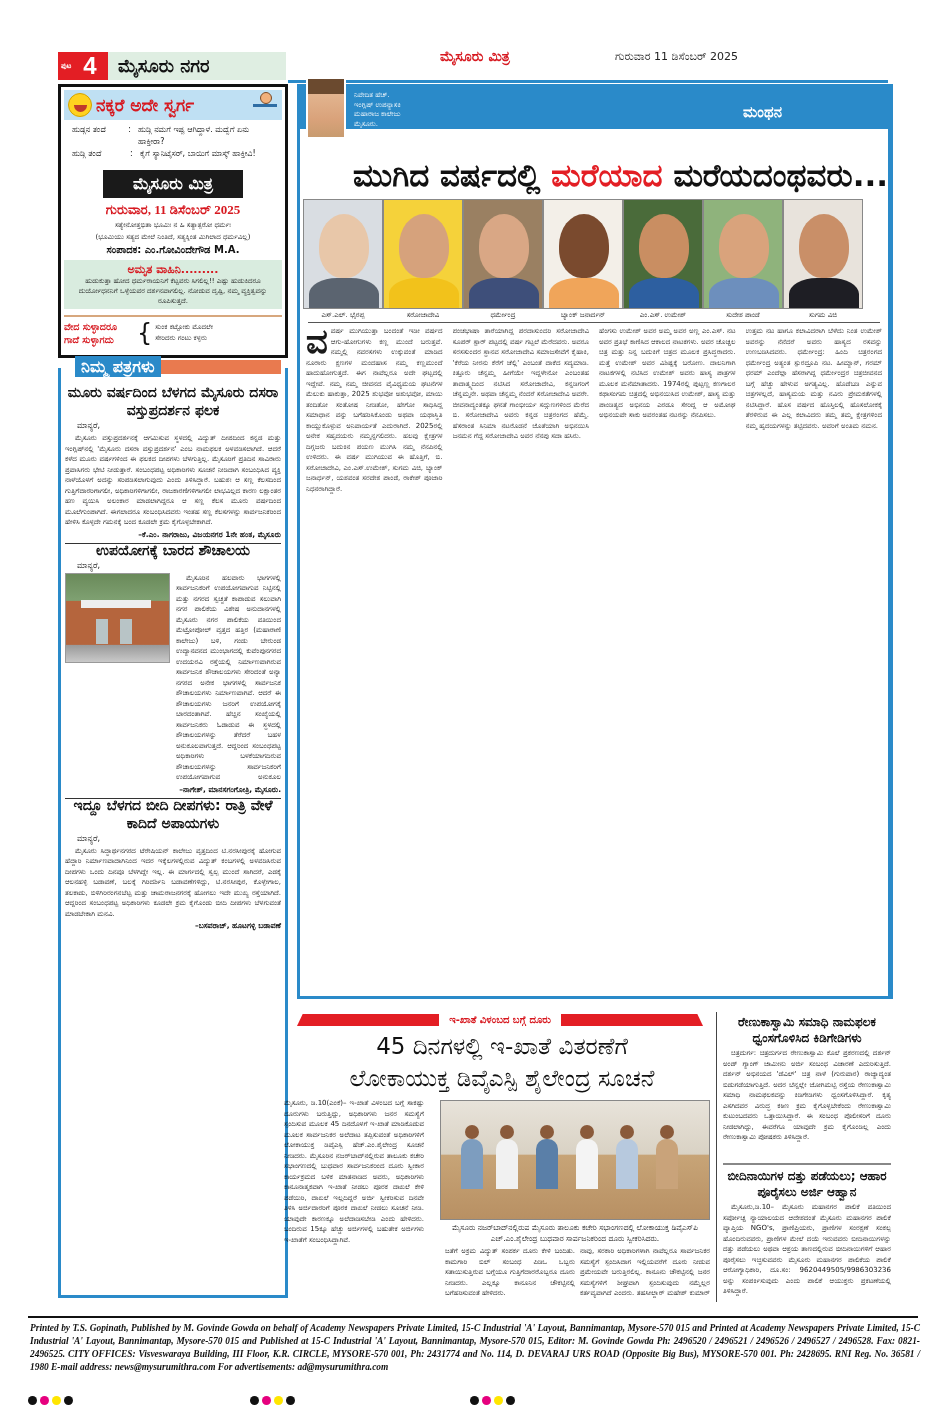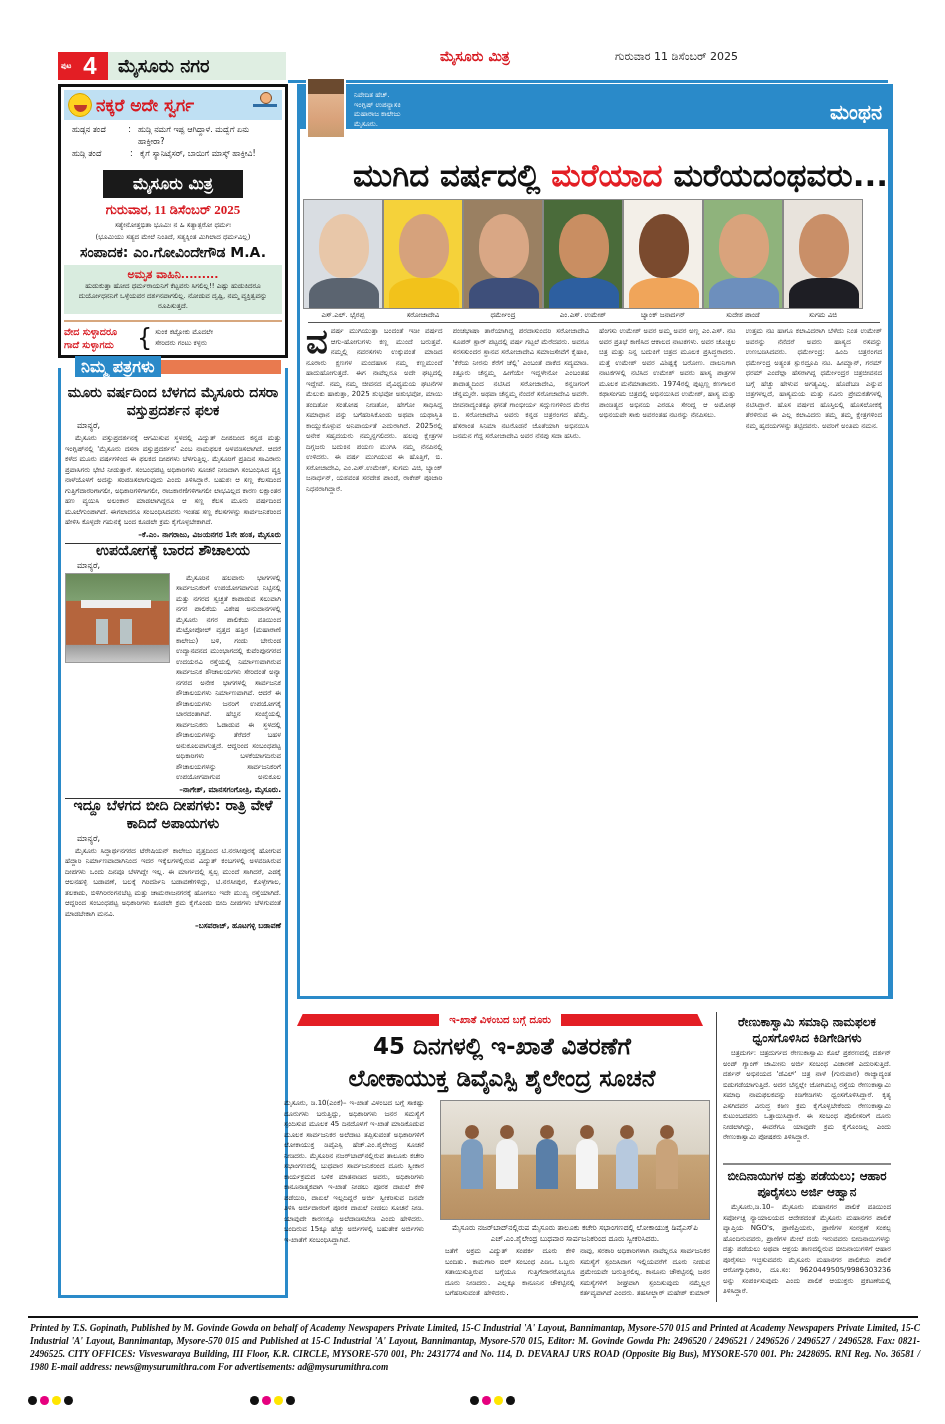--- a/index.html
+++ b/index.html
@@ -27,21 +27,21 @@
   .figure-icon { width: 26px; height: 26px; position: relative; }
   .figure-icon::before { content: ""; position: absolute; left: 8px; top: 0; width: 10px; height: 10px; border-radius: 50%; background: #f1b07b; border: 1px solid #7a4b28; }
   .figure-icon::after { content: ""; position: absolute; left: 1px; top: 12px; width: 24px; height: 3px; background: #2e6da4; }
   .joke-lines { font-size: 8px; line-height: 12px; padding: 4px 8px; }
   .joke-row { display: flex; }
   .joke-row .who { width: 58px; }
   .joke-row .sep { width: 10px; }
   .mm-logo { margin: 6px auto 4px; width: 140px; height: 28px; background: #1a1a1a; color: #fff; font-weight: bold; font-size: 16px; text-align: center; line-height: 28px; }
   .big-date { text-align: center; color: #d71920; font-weight: bold; font-size: 13px; font-family: "Liberation Serif", serif; }
   .motto { text-align: center; font-size: 7px; line-height: 10px; margin-top: 2px; }
-  .editor-line { text-align: center; font-size: 14px; font-weight: bold; margin-top: 2px; }
+  .editor-line { text-align: center; font-size: 10px; font-weight: bold; margin-top: 2px; }
   .amrita { margin-top: 4px; background: #d9ecdf; padding: 3px 4px; text-align: center; }
   .amrita-title { color: #d71920; font-weight: bold; font-size: 11px; }
   .amrita-text { font-size: 7px; line-height: 10px; }
   .veda-row { display: flex; align-items: center; margin-top: 6px; border-top: 2px solid #d7a77e; padding-top: 3px; }
   .veda-left { color: #d71920; font-weight: bold; font-size: 9.5px; line-height: 13px; width: 70px; }
   .brace { font-size: 24px; line-height: 24px; margin: 0 3px; }
   .veda-right { font-size: 7px; line-height: 11px; }
 
   .letters-box { top: 368px; height: 930px; border: 3px solid #2a8ac9; border-top: none; padding: 0 4px; }
   .letters-banner { margin-left: 10px; margin-top: 0; display: flex; align-items: center; position: relative; top: -12px; }
@@ -55,47 +55,47 @@
   .toilet-wrap { display: flex; gap: 6px; }
   .toilet-photo { width: 105px; height: 90px; flex-shrink: 0; background: linear-gradient(#6a8a5a 0%, #7fa172 30%, #b5653d 31%, #b5653d 80%, #9a9a9a 81%, #c9c9c9 100%); border: 1px solid #999; position: relative; }
   .toilet-photo::before { content: ""; position: absolute; left: 15px; top: 26px; width: 70px; height: 8px; background: #eee; }
   .toilet-photo::after { content: ""; position: absolute; left: 30px; top: 45px; width: 12px; height: 25px; background: #b8c4c6; box-shadow: 24px 0 0 #b8c4c6; }
 
   
   .feature { left: 297px; top: 84px; width: 594px; height: 915px; border: 3px solid #2a8ac9; }
   .feat-top { height: 42px; background: #2a8ac9; display: flex; align-items: center; padding: 2px 6px; }
   .author-photo { width: 40px; height: 62px; background: linear-gradient(#6b4a2f 0%, #6b4a2f 25%, #e2b48f 26%, #d9a27a 70%, #c89b6f 100%); border: 2px solid #fff; border-radius: 2px; }
   .author-info { color: #fff; font-size: 7px; line-height: 9.5px; margin-left: 8px; margin-top: 4px; }
-  .column-name { margin-left: auto; margin-top: 8px; color: #fff; font-weight: bold; font-size: 20px; }
+  .column-name { margin-left: auto; margin-right: 100px; margin-top: 8px; color: #fff; font-weight: bold; font-size: 15px; }
   .feat-headline { margin-top: 26px; padding-left: 10px; font-size: 31px; font-weight: bold; line-height: 40px; white-space: nowrap; text-align: right; }
   .feat-headline .red { color: #e31e24; }
   .portraits { display: flex; padding: 4px 3px 0; }
   .portrait { width: 80px; }
   .portrait .pic { height: 110px; border: 1px solid #888; position: relative; overflow: hidden; }
   .portrait .pic::before { content: ""; position: absolute; left: 15px; top: 14px; width: 50px; height: 64px; border-radius: 50% 50% 45% 45%; background: var(--skin); }
   .portrait .pic::after { content: ""; position: absolute; left: 5px; bottom: -10px; width: 70px; height: 40px; border-radius: 40% 40% 0 0; background: var(--cloth); }
   .portrait .cap { font-size: 7px; text-align: center; margin-top: 2px; }
   .feat-rule { border-top: 1px solid #555; margin: 3px 8px; }
   .feat-cols { display: flex; gap: 10px; padding: 0 6px; }
   .feat-col { flex: 1; font-size: 7px; line-height: 10.5px; text-align: justify; height: 640px; overflow: hidden; color: #1a1a1a; }
   .dropcap { float: left; font-size: 34px; line-height: 30px; font-weight: bold; margin-right: 3px; }
 
   
   .ek-banner { left: 297px; top: 1012px; width: 406px; height: 16px; display: flex; align-items: center; }
   .ek-banner .bar { flex: 1; height: 12px; background: #e31e24; }
   .ek-banner .bar.l { clip-path: polygon(4% 0, 100% 0, 100% 100%, 0 100%); }
   .ek-banner .bar.r { clip-path: polygon(0 0, 96% 0, 100% 100%, 0 100%); }
   .ek-banner .txt { color: #d71920; font-weight: bold; font-size: 10px; padding: 0 10px; white-space: nowrap; }
-  .ek-head { left: 297px; top: 1030px; width: 410px; text-align: center; font-weight: bold; font-size: 23px; line-height: 32px; }
+  .ek-head { left: 297px; top: 1030px; width: 410px; text-align: center; font-weight: normal; font-size: 23px; line-height: 32px; }
   .ek-body1 { left: 284px; top: 1098px; width: 140px; font-size: 7px; line-height: 10.5px; text-align: justify; height: 200px; overflow: hidden; }
   .ek-photo { left: 440px; top: 1100px; width: 270px; height: 120px; background: linear-gradient(180deg,#e8e3da 0%, #d9d2c4 45%, #c7a477 46%, #b89063 100%); border: 1px solid #888; overflow: hidden; }
   .ek-photo .person { position: absolute; bottom: 30px; width: 22px; height: 50px; border-radius: 10px 10px 0 0; background: #7d9dbf; }
   .ek-photo .person::before { content: ""; position: absolute; left: 4px; top: -14px; width: 14px; height: 14px; border-radius: 50%; background: #8a5a3a; }
   .ek-cap { left: 440px; top: 1222px; width: 270px; font-size: 7.5px; line-height: 11px; text-align: center; }
-  .ek-body2 { left: 445px; top: 1246px; width: 130px; font-size: 7px; line-height: 10.5px; text-align: justify; height: 52px; overflow: hidden; font-family: Liberation Mono, monospace; }
+  .ek-body2 { left: 445px; top: 1246px; width: 130px; font-size: 7px; line-height: 10.5px; text-align: justify; height: 52px; overflow: hidden; }
   .ek-body3 { left: 580px; top: 1246px; width: 130px; font-size: 7px; line-height: 10.5px; text-align: justify; height: 52px; overflow: hidden; }
   .vrule { left: 716px; top: 1012px; width: 1px; height: 290px; background: #444; }
 
   
   .brief { left: 723px; width: 168px; }
   .brief-head { text-align: center; font-weight: bold; font-size: 12px; line-height: 16px; }
   .brief-body { font-size: 7px; line-height: 10.5px; text-align: justify; text-indent: 8px; margin-top: 2px; overflow: hidden; }
   .brief-rule { border-top: 2px solid #888; margin: 3px 0; }
 
   
@@ -211,26 +211,26 @@
       </div>
       <div class="portrait">
         <div class="pic" style="background: rgb(245, 210, 58); --skin: #d6a27c; --cloth: #f2c21b;"></div>
         <div class="cap">ಸರೋಜಾದೇವಿ</div>
       </div>
       <div class="portrait">
         <div class="pic" style="background: rgb(154, 128, 98); --skin: #d9a785; --cloth: #3e4f7a;"></div>
         <div class="cap">ಧರ್ಮೇಂದ್ರ</div>
       </div>
       <div class="portrait">
+        <div class="pic" style="background: rgb(243, 239, 232); --skin: #7a4a2e; --cloth: #f0a55a;"></div>
+        <div class="cap">ಬ್ಯಾಂಕ್ ಜನಾರ್ದನ್</div>
+      </div>
+      <div class="portrait">
         <div class="pic" style="background: rgb(74, 107, 58); --skin: #c98e62; --cloth: #2d5fa0;"></div>
         <div class="cap">ಎಂ.ಎಸ್. ಉಮೇಶ್</div>
-      </div>
-      <div class="portrait">
-        <div class="pic" style="background: rgb(243, 239, 232); --skin: #7a4a2e; --cloth: #f0a55a;"></div>
-        <div class="cap">ಬ್ಯಾಂಕ್ ಜನಾರ್ದನ್</div>
       </div>
       <div class="portrait">
         <div class="pic" style="background: rgb(143, 179, 124); --skin: #d9a37c; --cloth: #6d8fbd;"></div>
         <div class="cap">ಸುದೇಶ ಪಾಂಡೆ</div>
       </div>
       <div class="portrait">
         <div class="pic" style="background: rgb(232, 227, 220); --skin: #c98f68; --cloth: #1e1e24;"></div>
         <div class="cap">ಸುಗಮ ವಿಜಿ</div>
       </div>
     </div>

